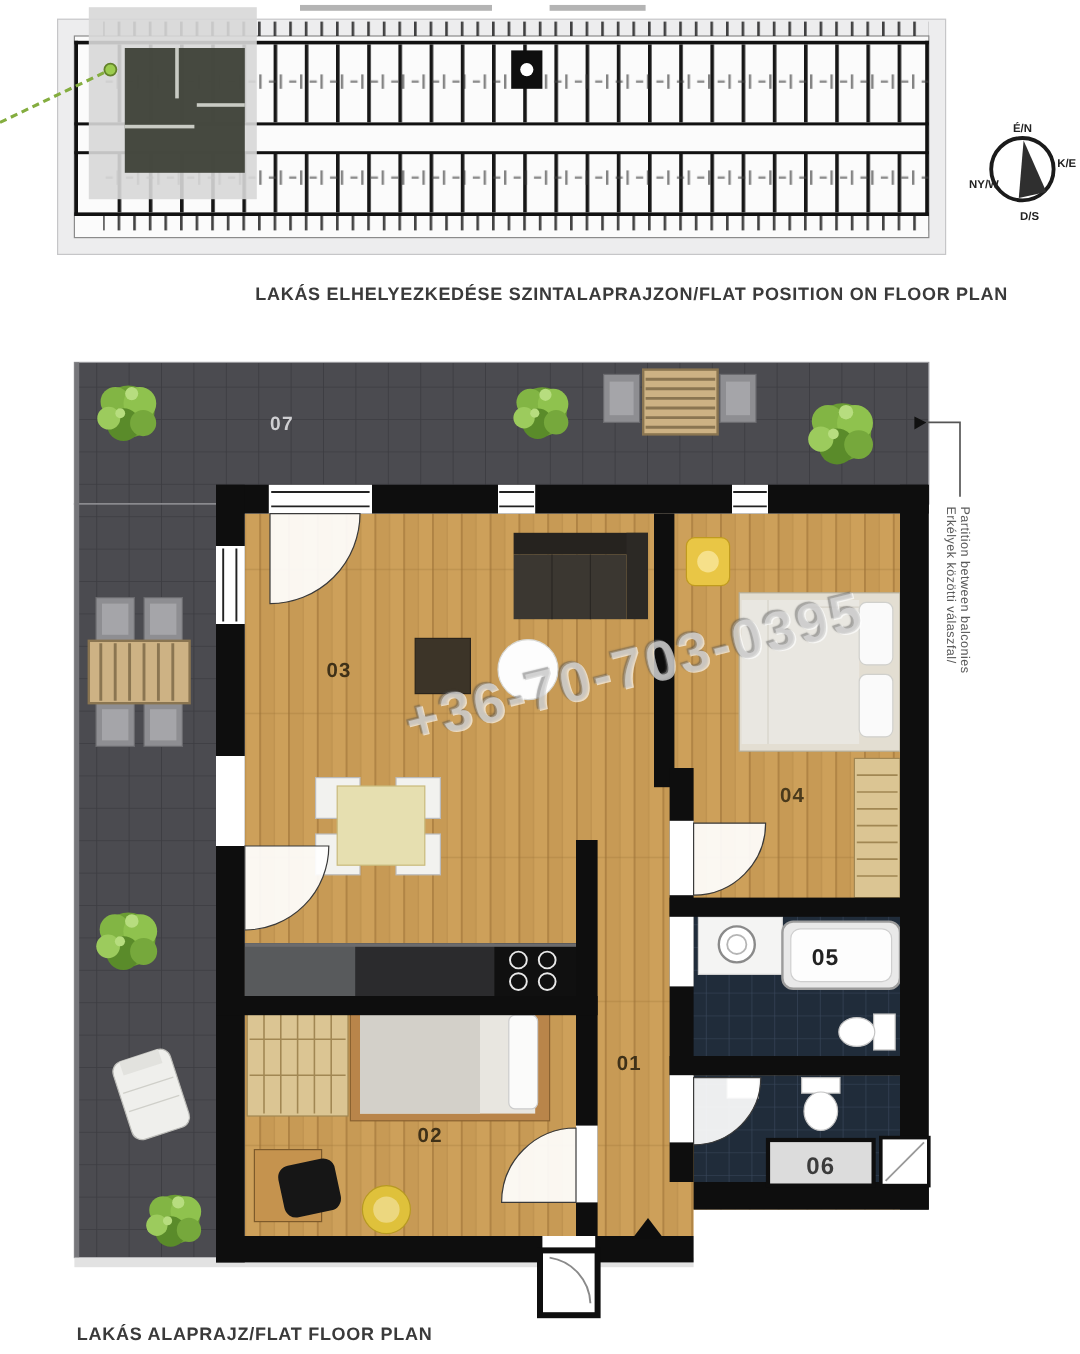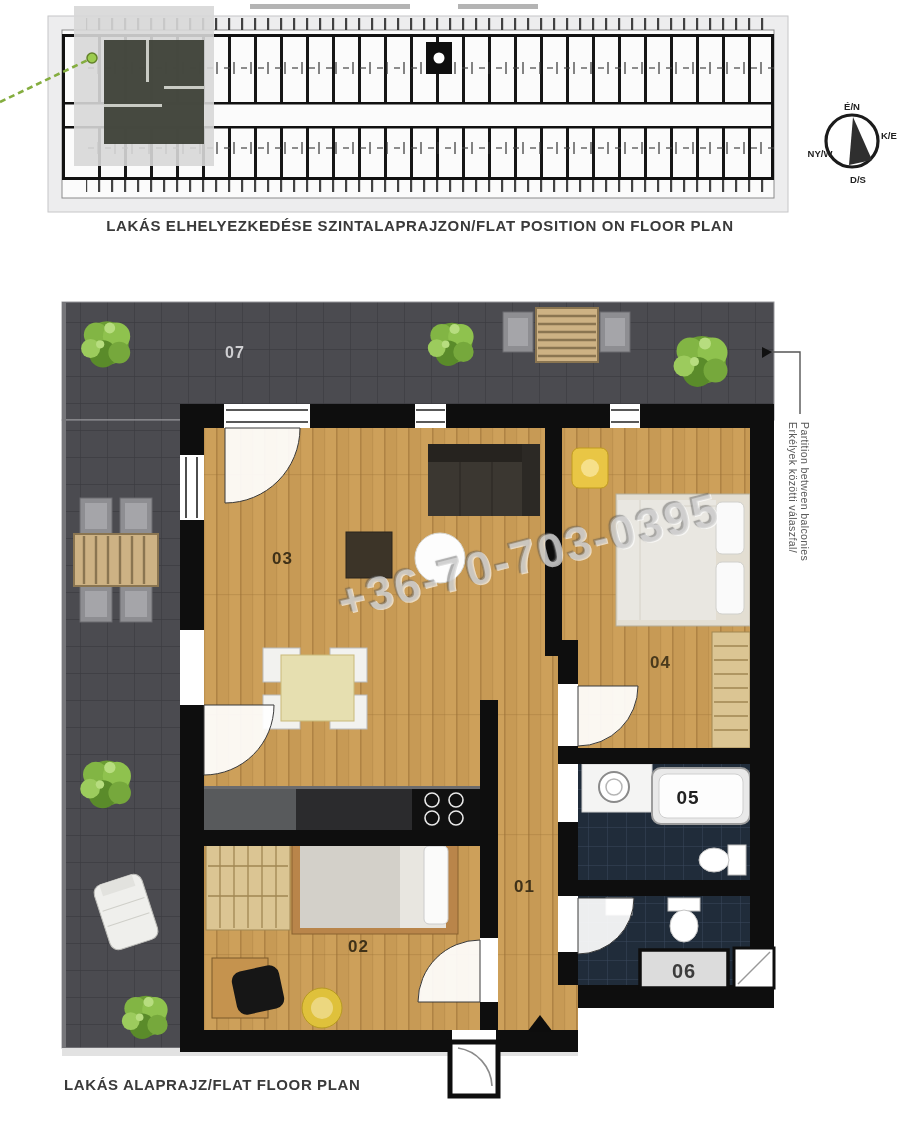--- a/index.html
+++ b/index.html
@@ -1,21 +1,21 @@
 <!DOCTYPE html>
 <html><head>
 <meta charset="utf-8">
 <style>
   html,body{margin:0;padding:0;background:#fff;}
   body{width:900px;height:1128px;position:relative;overflow:hidden;
        font-family:"Liberation Sans",sans-serif;}
   .abs{position:absolute;}
   .caption{font-weight:bold;font-size:15px;letter-spacing:.6px;color:#3a3a3a;}
-  #caption-top{left:0;top:217px;width:840px;text-align:center;}
-  #caption-bottom{left:64px;top:1076px;}
+  #caption-top{left:0;top:237px;width:840px;text-align:right;}
+  #caption-bottom{left:64px;top:1104px;}
   #overview-svg{left:46px;top:4px;}
   #callout-svg{left:0;top:40px;}
   #compass-svg{left:806px;top:94px;}
   #plan-svg{left:0;top:296px;}
   #watermark{left:338px;top:575px;width:480px;
     transform:rotate(-14deg);transform-origin:left center;
     font-size:47px;font-weight:bold;letter-spacing:2px;
     color:rgba(185,185,185,0.42);
     text-shadow:1px 1px 0 rgba(255,255,255,.65),-1px -1px 1px rgba(70,70,70,.45);
     pointer-events:none;}

